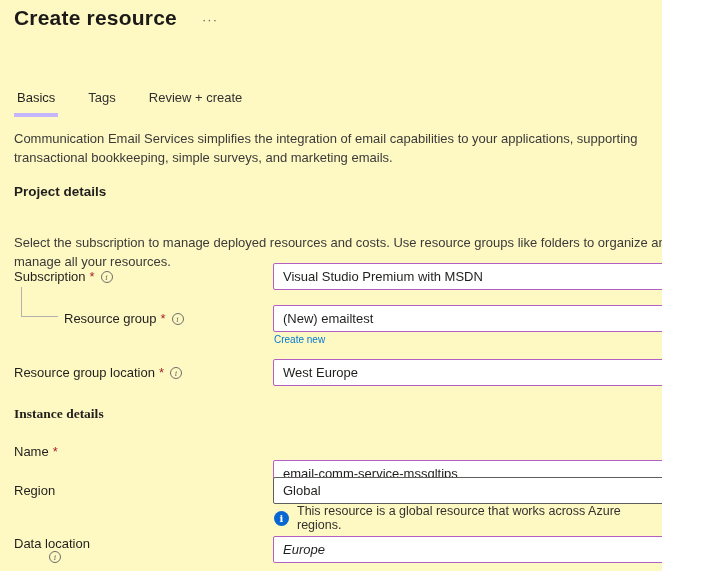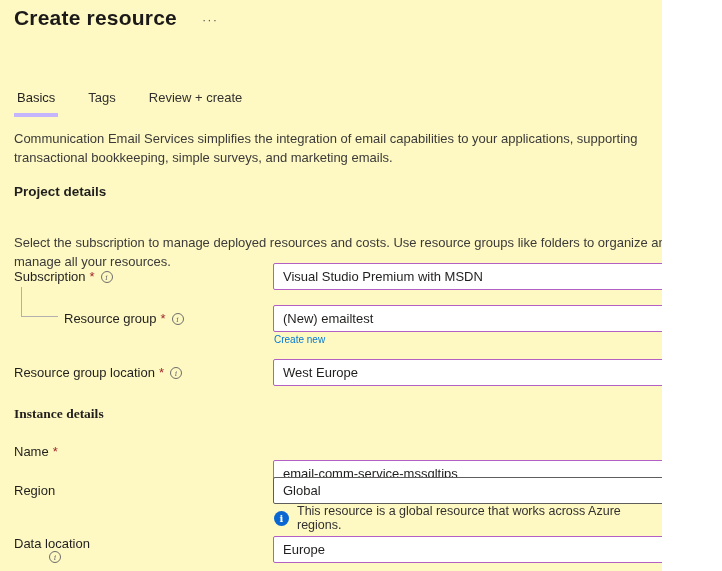--- a/index.html
+++ b/index.html
@@ -148,20 +148,20 @@
 
   <div class="note">
     <span class="note-icon">i</span>
     <span>This resource is a global resource that works across Azure regions.</span>
   </div>
 
   <div class="flabel" style="top:536px;flex-direction:column;">
     <span>Data location</span>
     <span class="info-icon">i</span>
   </div>
-  <div class="field" style="top:536px;">
+  <div class="field" style="top:536px;font-style:italic;">
     <span>Europe</span>
     <svg class="chevron" width="14" height="9" viewBox="0 0 14 9">
         <path d="M1 1 L7 7.5 L13 1" stroke="#5f5e5c" stroke-width="1.4" fill="none"></path>
       </svg>
   </div>
 
 </div>
 
 </body></html>

